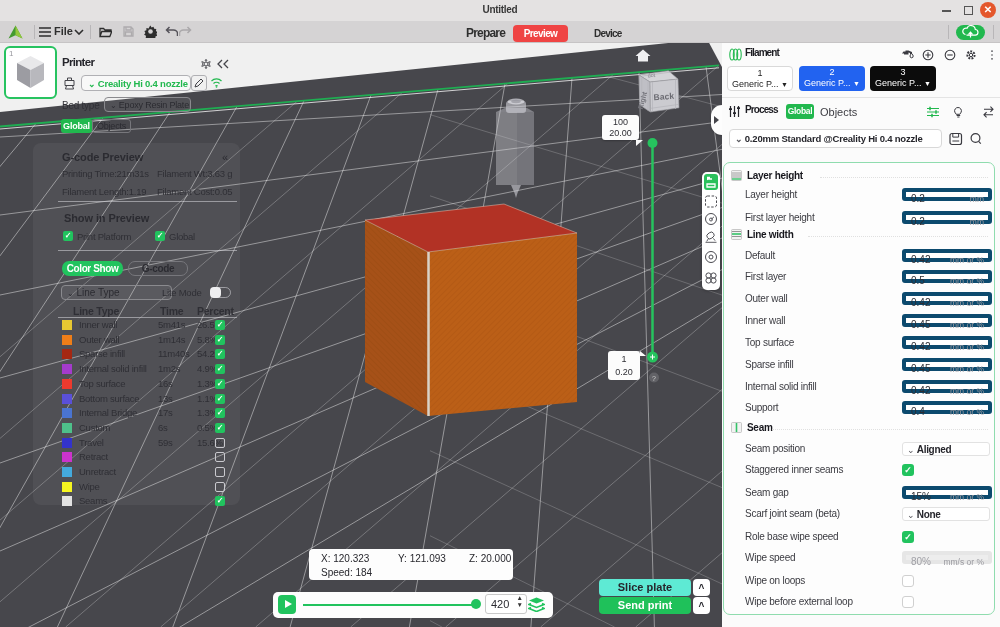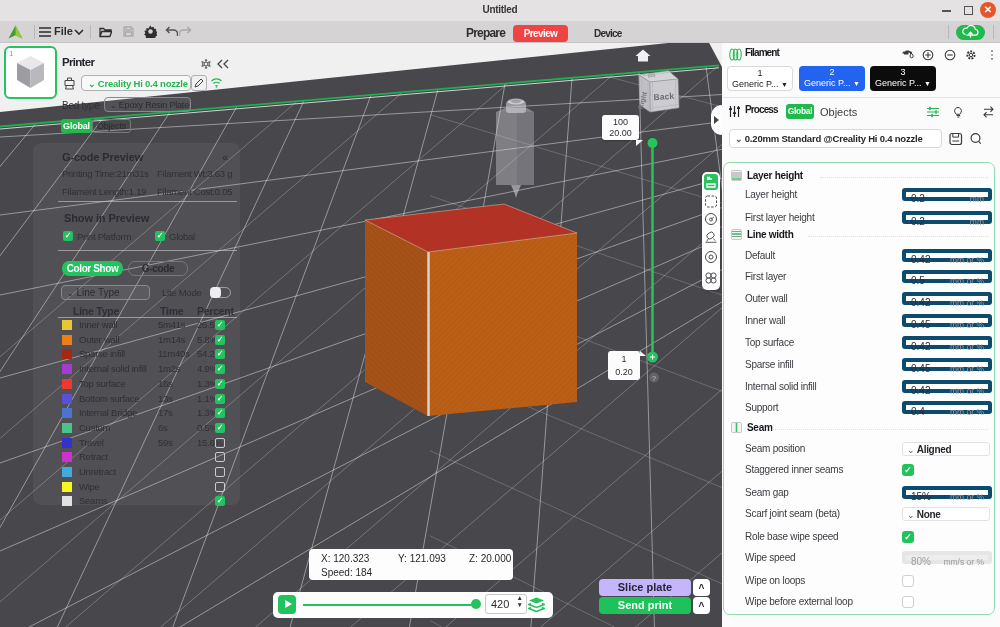--- a/index.html
+++ b/index.html
@@ -189,21 +189,21 @@
     <div style="position:absolute;left:471px;top:556px;width:10px;height:10px;border-radius:50%;background:#21c35e;"></div>
     <div style="position:absolute;left:485px;top:551px;width:42px;height:20px;border:1px solid #c9c9c9;border-radius:3px;background:#fff;">
       <span style="position:absolute;left:5px;top:3px;font-size:11px;color:#2a2a30;">420</span>
       <span style="position:absolute;right:3px;top:-1px;font-size:6.5px;color:#333;">▲<br>▼</span>
     </div>
     <svg style="position:absolute;left:528px;top:554px;" width="17" height="15" viewBox="0 0 17 15">
       <path d="M8.5,0.5 L16,3.5 L8.5,6.5 L1,3.5 Z" fill="#21c35e"></path>
       <path d="M3,6.5 L1,7.5 L8.5,10.5 L16,7.5 L14,6.5" fill="none" stroke="#21c35e" stroke-width="1.6"></path>
       <path d="M3,10.5 L1,11.5 L8.5,14.5 L16,11.5 L14,10.5" fill="none" stroke="#21c35e" stroke-width="1.6"></path>
     </svg>
-    <div style="position:absolute;left:599px;top:536px;width:92px;height:17px;background:#c4b5fd;border-radius:4px;text-align:center;font-size:11px;font-weight:bold;color:#26262c;line-height:17px;">Slice plate</div>
+    <div style="position:absolute;left:599px;top:536px;width:92px;height:17px;background:#5eead4;border-radius:4px;text-align:center;font-size:11px;font-weight:bold;color:#26262c;line-height:17px;">Slice plate</div>
     <div style="position:absolute;left:693px;top:536px;width:17px;height:17px;background:#fff;border-radius:4px;text-align:center;font-size:10px;font-weight:bold;color:#26262c;line-height:19px;">^</div>
     <div style="position:absolute;left:599px;top:554px;width:92px;height:17px;background:#1fc15a;border-radius:4px;text-align:center;font-size:11px;font-weight:bold;color:#fff;line-height:17px;">Send print</div>
     <div style="position:absolute;left:693px;top:554px;width:17px;height:17px;background:#fff;border-radius:4px;text-align:center;font-size:10px;font-weight:bold;color:#26262c;line-height:19px;">^</div>
 
   </div>
   <div id="rpanel">
 
   <svg style="position:absolute;left:6px;top:5px;" width="15" height="13" viewBox="0 0 15 13">
     <g stroke="#21b84e" stroke-width="1.1" fill="none">
       <ellipse cx="4" cy="6.5" rx="2.2" ry="5.5"></ellipse>
@@ -402,21 +402,21 @@
   <div class="lrow" style="left:157px;top:143px;">Filament Cost:0.05</div>
   <div style="position:absolute;left:58px;top:158px;width:179px;height:1px;background:rgba(215,215,220,0.55);"></div>
   <div class="lrow" style="left:64px;top:169px;font-size:11px;letter-spacing:-0.1px;font-weight:bold;color:#2b2b31;">Show in Preview</div>
   <div class="lchk" style="left:63px;top:188px;">✓</div>
   <div class="lrow" style="left:77px;top:188px;">Print Platform</div>
   <div class="lchk" style="left:155px;top:188px;">✓</div>
   <div class="lrow" style="left:169px;top:188px;">Global</div>
   <div style="position:absolute;left:58px;top:207px;width:179px;height:1px;background:rgba(215,215,220,0.55);"></div>
   <div style="position:absolute;left:62px;top:218px;width:61px;height:15px;background:#21c35e;border-radius:7px;color:#fff;font-size:10px;letter-spacing:-0.4px;font-weight:bold;text-align:center;line-height:15px;white-space:nowrap;">Color Show</div>
   <div style="position:absolute;left:128px;top:218px;width:60px;height:15px;border:1px solid #77777c;border-radius:7px;color:#2b2b31;font-size:10px;letter-spacing:-0.3px;font-weight:bold;text-align:center;line-height:14px;">G-code</div>
-  <div class="ldd" style="left:61px;top:242px;width:89px;height:15px;">
+  <div class="ldd" style="left:61px;top:242px;width:111px;height:15px;">
     <span style="position:absolute;left:5px;top:1px;font-size:10px;color:#2b2b31;"><span style="font-size:8px;">⌄</span> Line Type</span>
   </div>
   <div class="lrow" style="left:162px;top:244px;">Lite Mode</div>
   <div style="position:absolute;left:210px;top:244px;width:21px;height:11px;border:1px solid rgba(220,220,225,0.55);border-radius:6px;"></div>
   <div style="position:absolute;left:210px;top:244px;width:11px;height:11px;background:#eeeef0;border-radius:4px;"></div>
   <div class="lrow" style="left:73px;top:262px;font-weight:bold;font-size:10.5px;">Line Type</div>
   <div class="lrow" style="left:160px;top:262px;font-weight:bold;font-size:10.5px;">Time</div>
   <div class="lrow" style="left:197px;top:262px;font-weight:bold;font-size:10.5px;">Percent</div>
   <div style="position:absolute;left:58px;top:274px;width:179px;height:1px;background:rgba(215,215,220,0.55);"></div>
   <div class="swatch" style="left:62px;top:277px;background:#e8c832;"></div>

